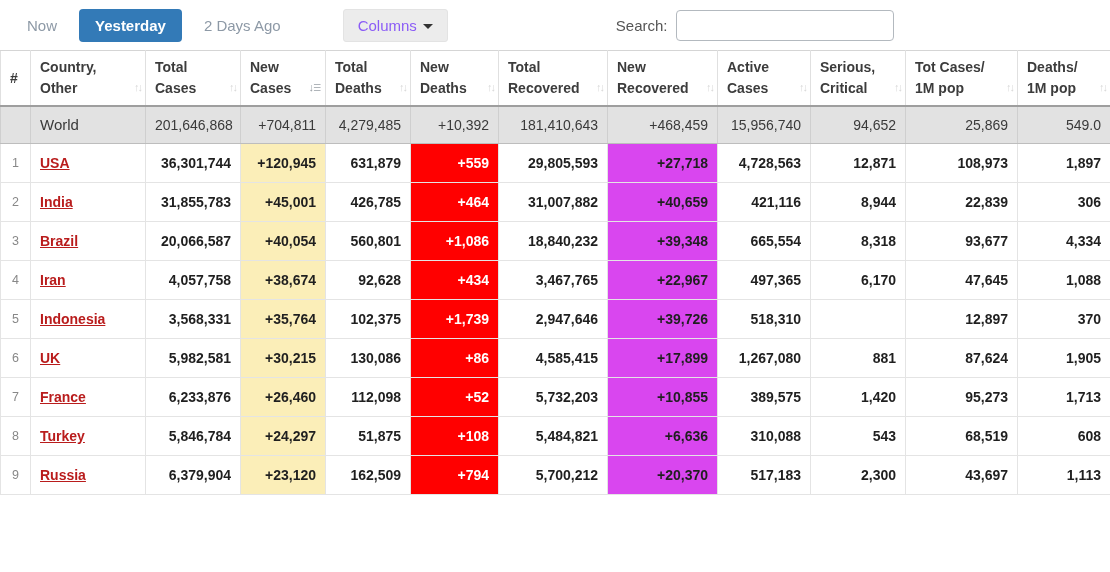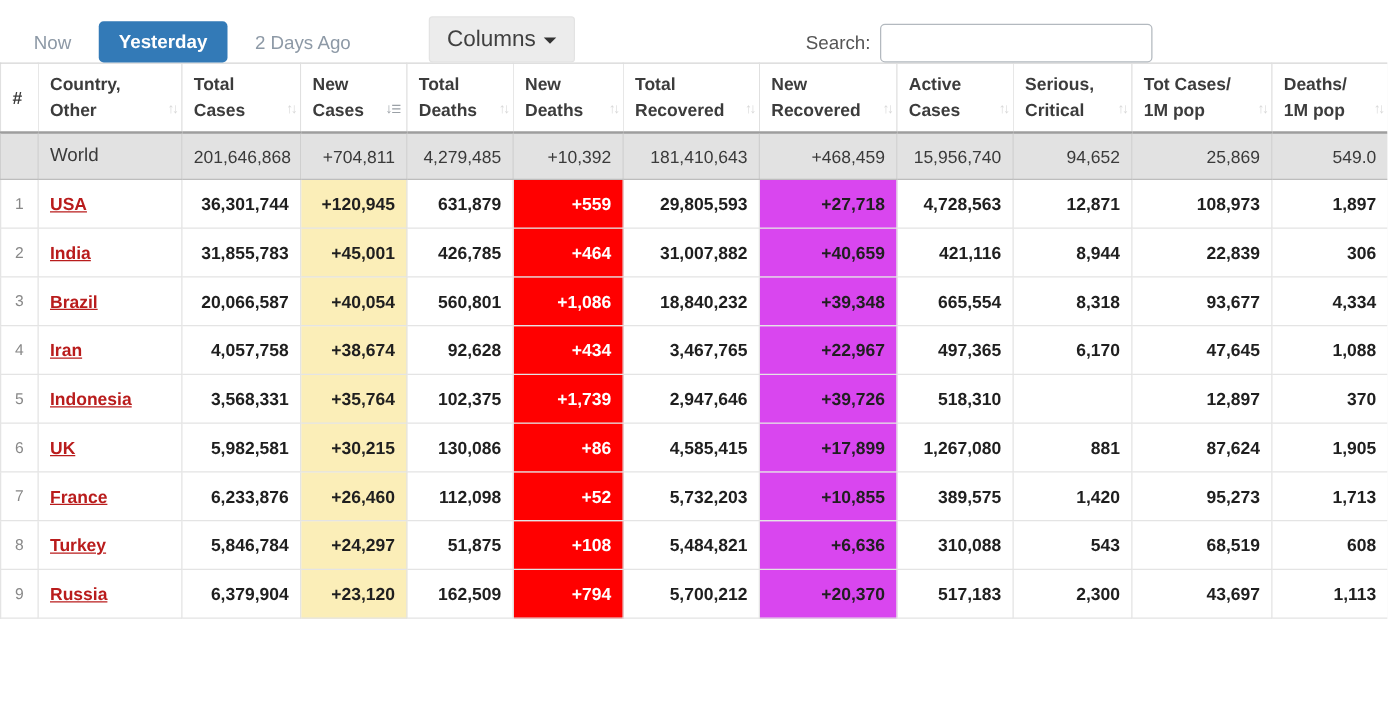--- a/index.html
+++ b/index.html
@@ -1,26 +1,26 @@
 <!DOCTYPE html>
 <html><head>
 <meta charset="utf-8">
 <style>
   * { margin:0; padding:0; box-sizing:border-box; }
   html,body { width:1110px; background:#fff; font-family:"Liberation Sans","DejaVu Sans",sans-serif; color:#333; }
   .page { width:1110px; height:572px; overflow:hidden; background:#fff; }
 
   
-  .topbar { height:50px; display:flex; align-items:flex-end; padding:0 15px; }
+  .topbar { height:50px; display:flex; align-items:center; padding:0 15px; }
   .time-link { color:#8d99a6; font-size:15px; padding:7px 12px; cursor:pointer; }
   .btn-primary { background:#337ab7; color:#fff; font-size:15px; font-weight:bold; border:none; border-radius:4px; padding:8px 16px; margin:0 10px; cursor:pointer; }
-  .btn-columns { background:#ececec; color:#404040; font-size:18px; border:1px solid #e3e3e3; border-radius:3px; padding:7px 14px; margin-left:50px; cursor:pointer; }
+  .btn-columns { background:#ececec; color:#8b5cf6; font-size:15px; border:1px solid #e3e3e3; border-radius:3px; padding:7px 14px; margin-left:50px; cursor:pointer; }
   .caret { display:inline-block; margin-left:6px; vertical-align:middle; width:0; height:0; border-left:5px solid transparent; border-right:5px solid transparent; border-top:5px solid #333; }
   .search-group { margin-left:168px; display:flex; align-items:center; }
-  .search-label { color:#555; font-size:15px; margin-right:8px;margin-left:17px; }
+  .search-label { color:#555; font-size:15px; margin-right:8px; }
   .search-input { width:218px; height:31px; border:1px solid #b3b9bf; border-radius:4px; padding:0 8px; font-size:14px; outline:none; }
 
   
   .tabs { height:32px; display:flex; align-items:flex-end; margin-top:5px; }
   .tab { font-size:15px; color:#8d98a3; padding:6px 14px; margin-right:14px; cursor:pointer; border-radius:4px 4px 0 0; }
   .tab.selected { background:#5b6770; color:#fff; font-weight:bold; }
 
   
   table { width:1110px; table-layout:fixed; border-collapse:collapse; font-size:14px; }
   thead th { background:#fff; color:#3c3c3c; font-weight:bold; text-align:left; vertical-align:middle;

